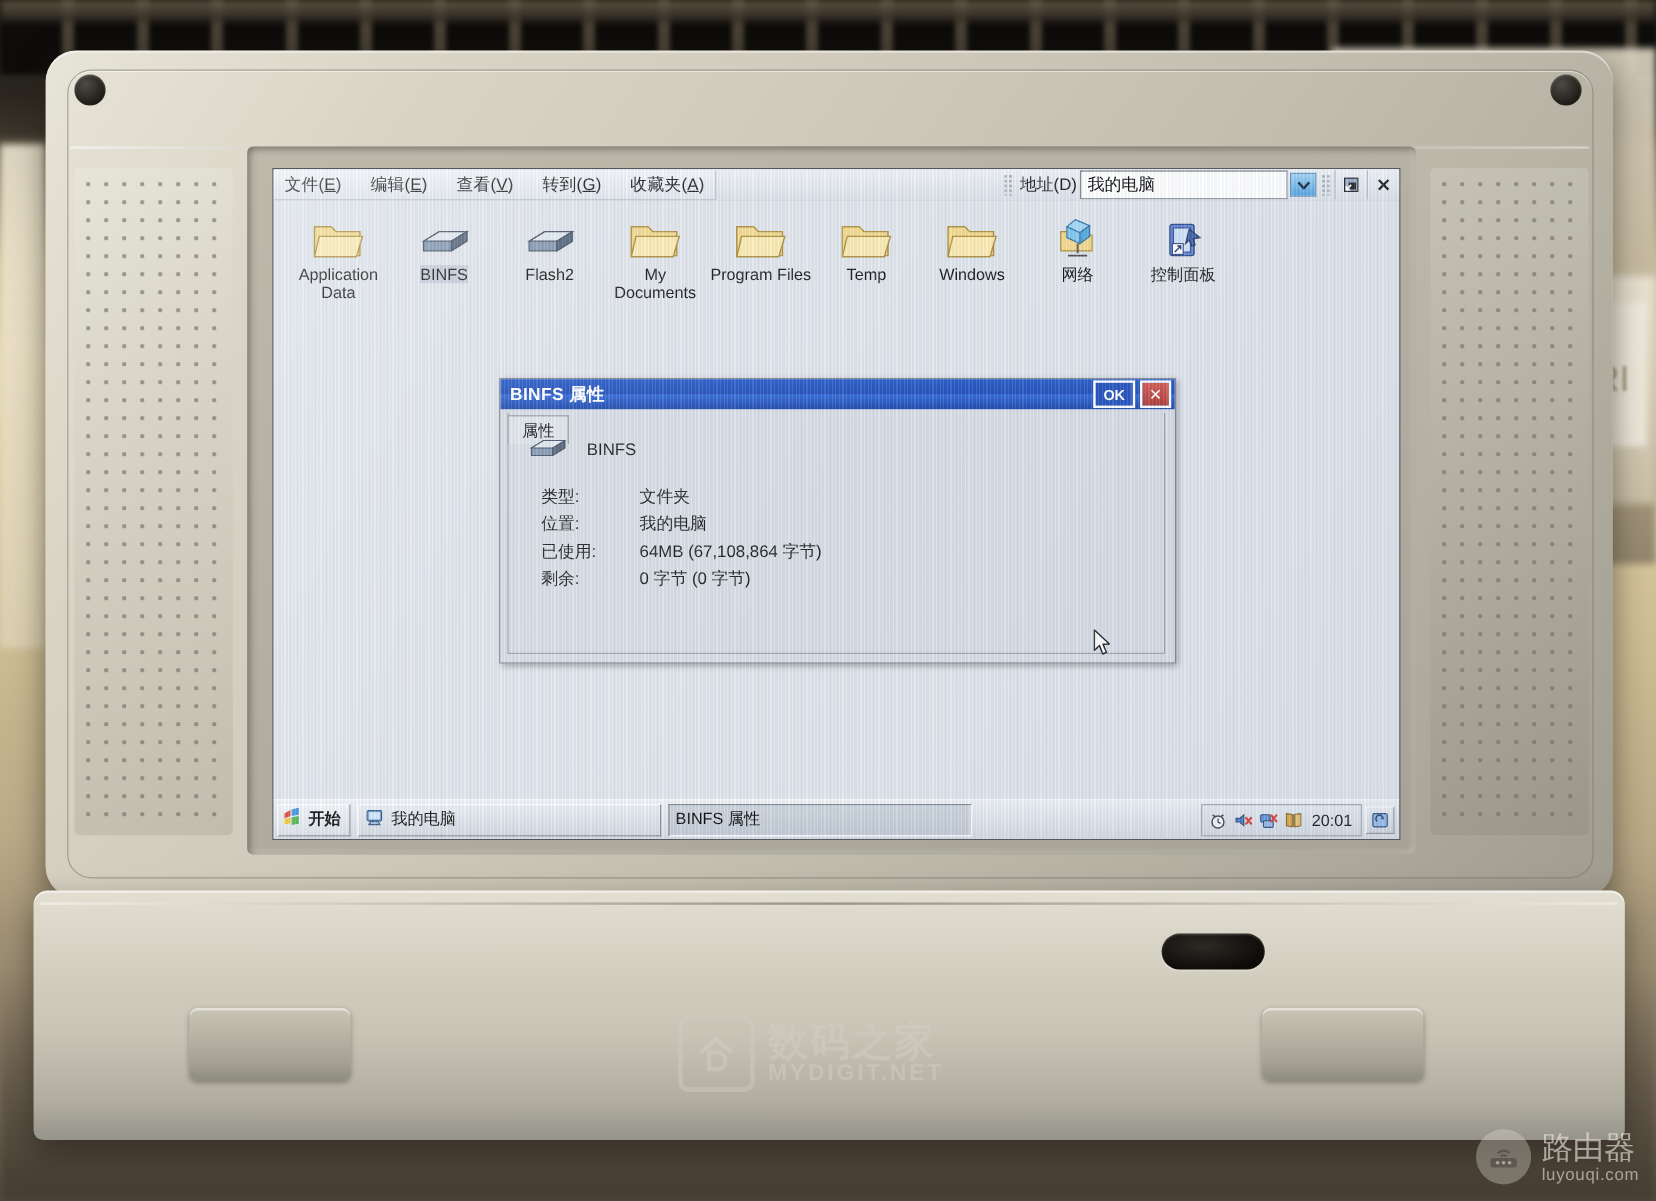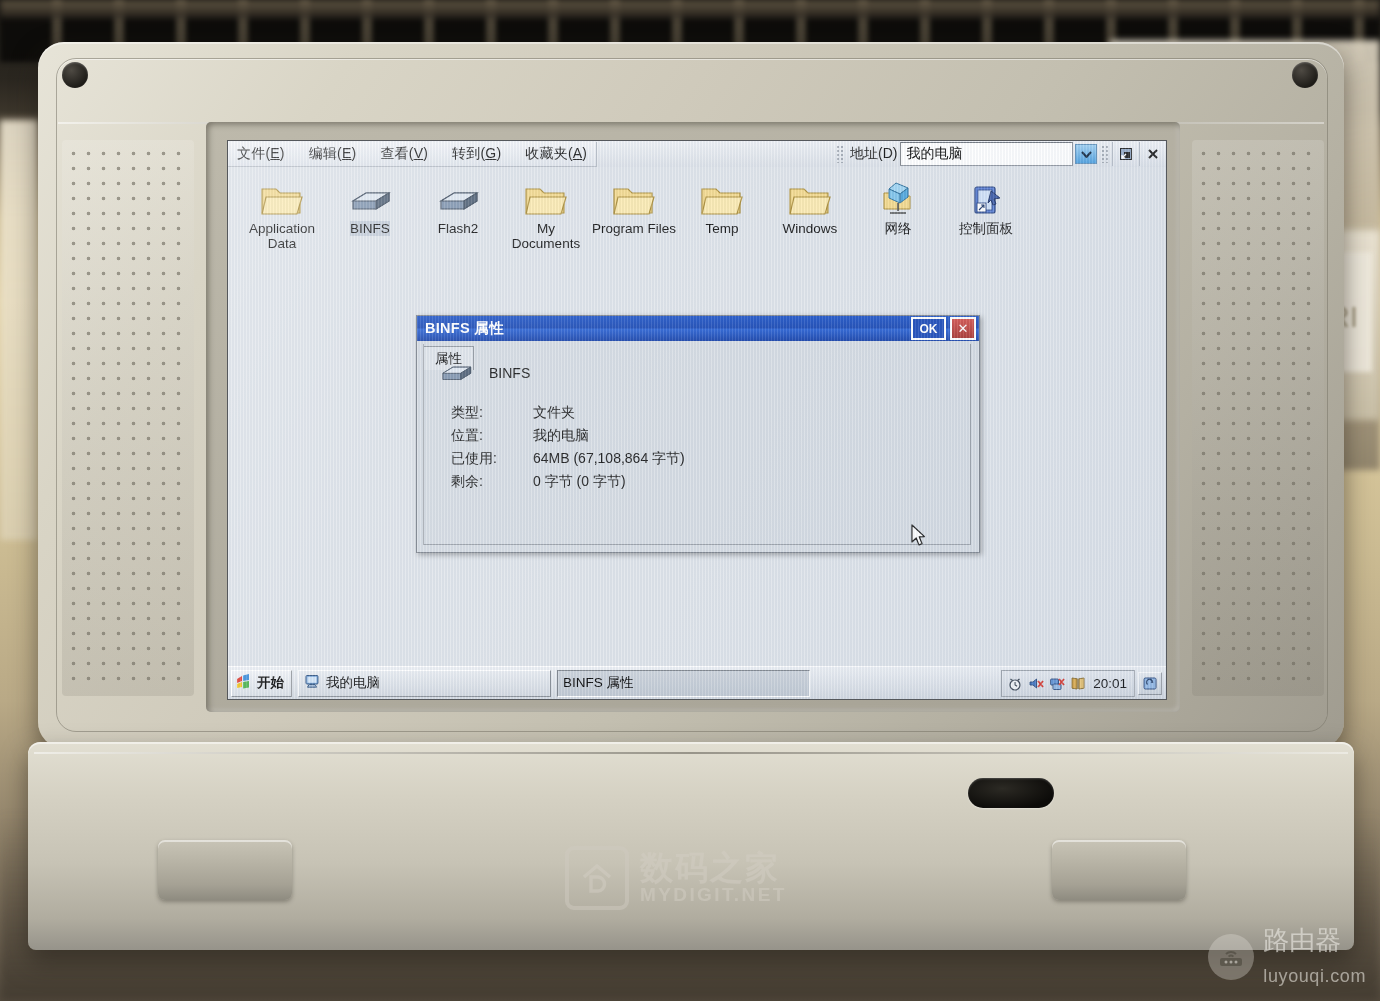--- a/index.html
+++ b/index.html
@@ -157,21 +157,21 @@
   
   .wm{position:absolute;left:565px;top:846px;display:flex;align-items:center;gap:11px;opacity:.5;}
   .wmbox{width:56px;height:56px;border:4px solid #cfcac0;border-radius:9px;
     display:flex;align-items:center;justify-content:center;}
   .wmtxt .cn{font-size:33px;color:#d3cec4;font-weight:bold;line-height:33px;letter-spacing:2px;}
   .wmtxt .en{font-size:19px;color:#d3cec4;font-weight:bold;letter-spacing:2.4px;line-height:21px;}
   .wm2{position:absolute;right:14px;bottom:14px;display:flex;align-items:center;gap:9px;opacity:.62;}
   .wm2 .circ{width:46px;height:46px;border-radius:50%;background:rgba(225,222,215,.55);
     display:flex;align-items:center;justify-content:center;}
   .wm2 .cn{font-size:26px;color:#eceae4;line-height:27px;}
-  .wm2 .en{font-size:18px;color:#e3e0d8;letter-spacing:.6px;margin-top:12px;}
+  .wm2 .en{font-size:14px;color:#e3e0d8;letter-spacing:.6px;}
 </style>
 </head>
 <body>
 
 <div class="stage">
 
   <div class="bg"></div>
   <div class="kbd"></div>
   <div class="kbd2"></div>
   <div class="deskR"></div>

